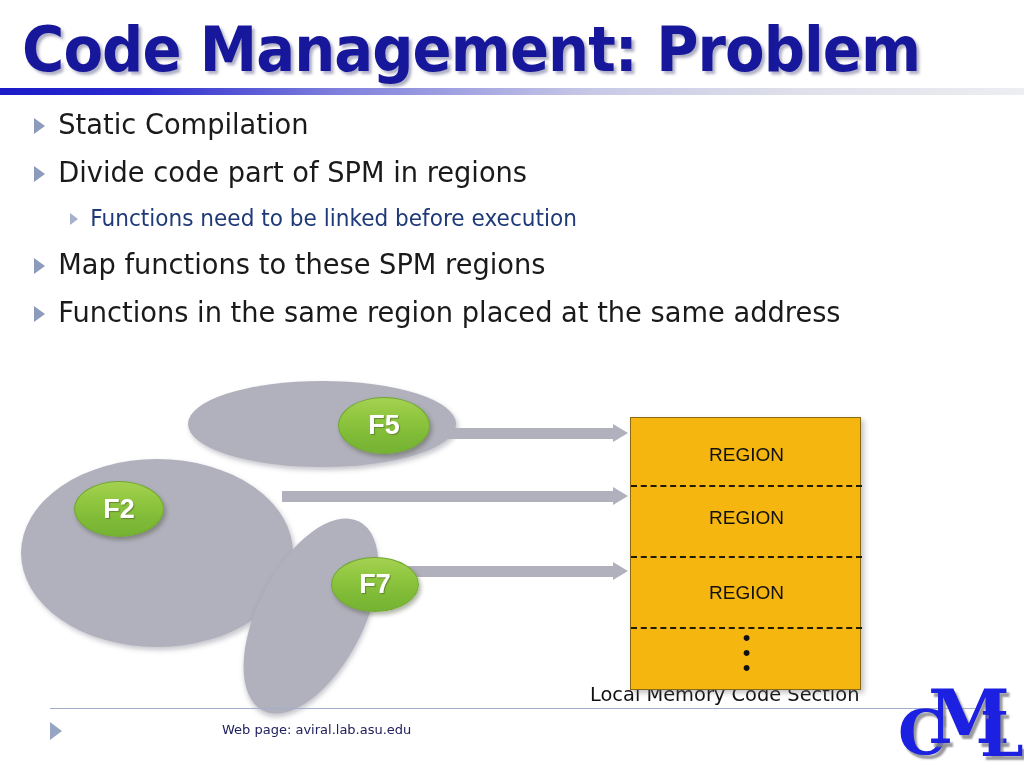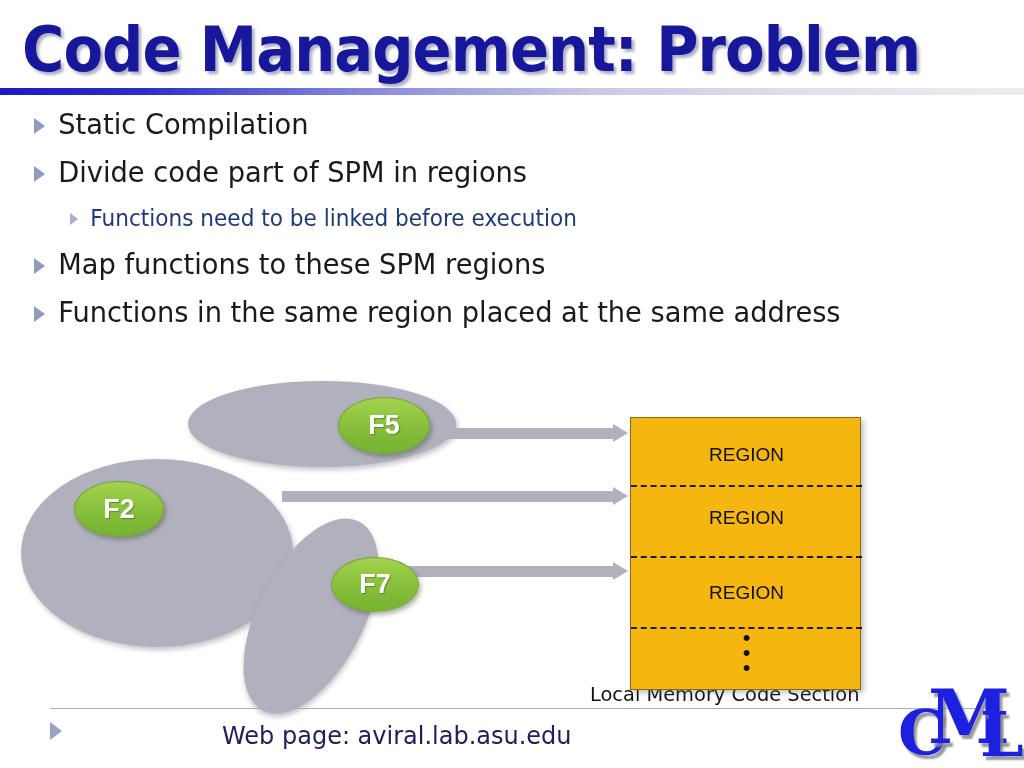--- a/index.html
+++ b/index.html
@@ -204,21 +204,21 @@
     left:50px; top:722px;
     width:0; height:0;
     border-style:solid;
     border-width:9px 0 9px 12px;
     border-color:transparent transparent transparent #97a5c4;
   }
   #footer-text {
     position:absolute;
     left:222px; top:722px;
     font-family:"DejaVu Sans", sans-serif;
-    font-size:24px;
+    font-size:13px;
     color:#20205e;
     white-space:nowrap;
   }
 
   
   #logo {
     position:absolute;
     left:898px; top:676px;
     width:126px; height:92px;
   }

